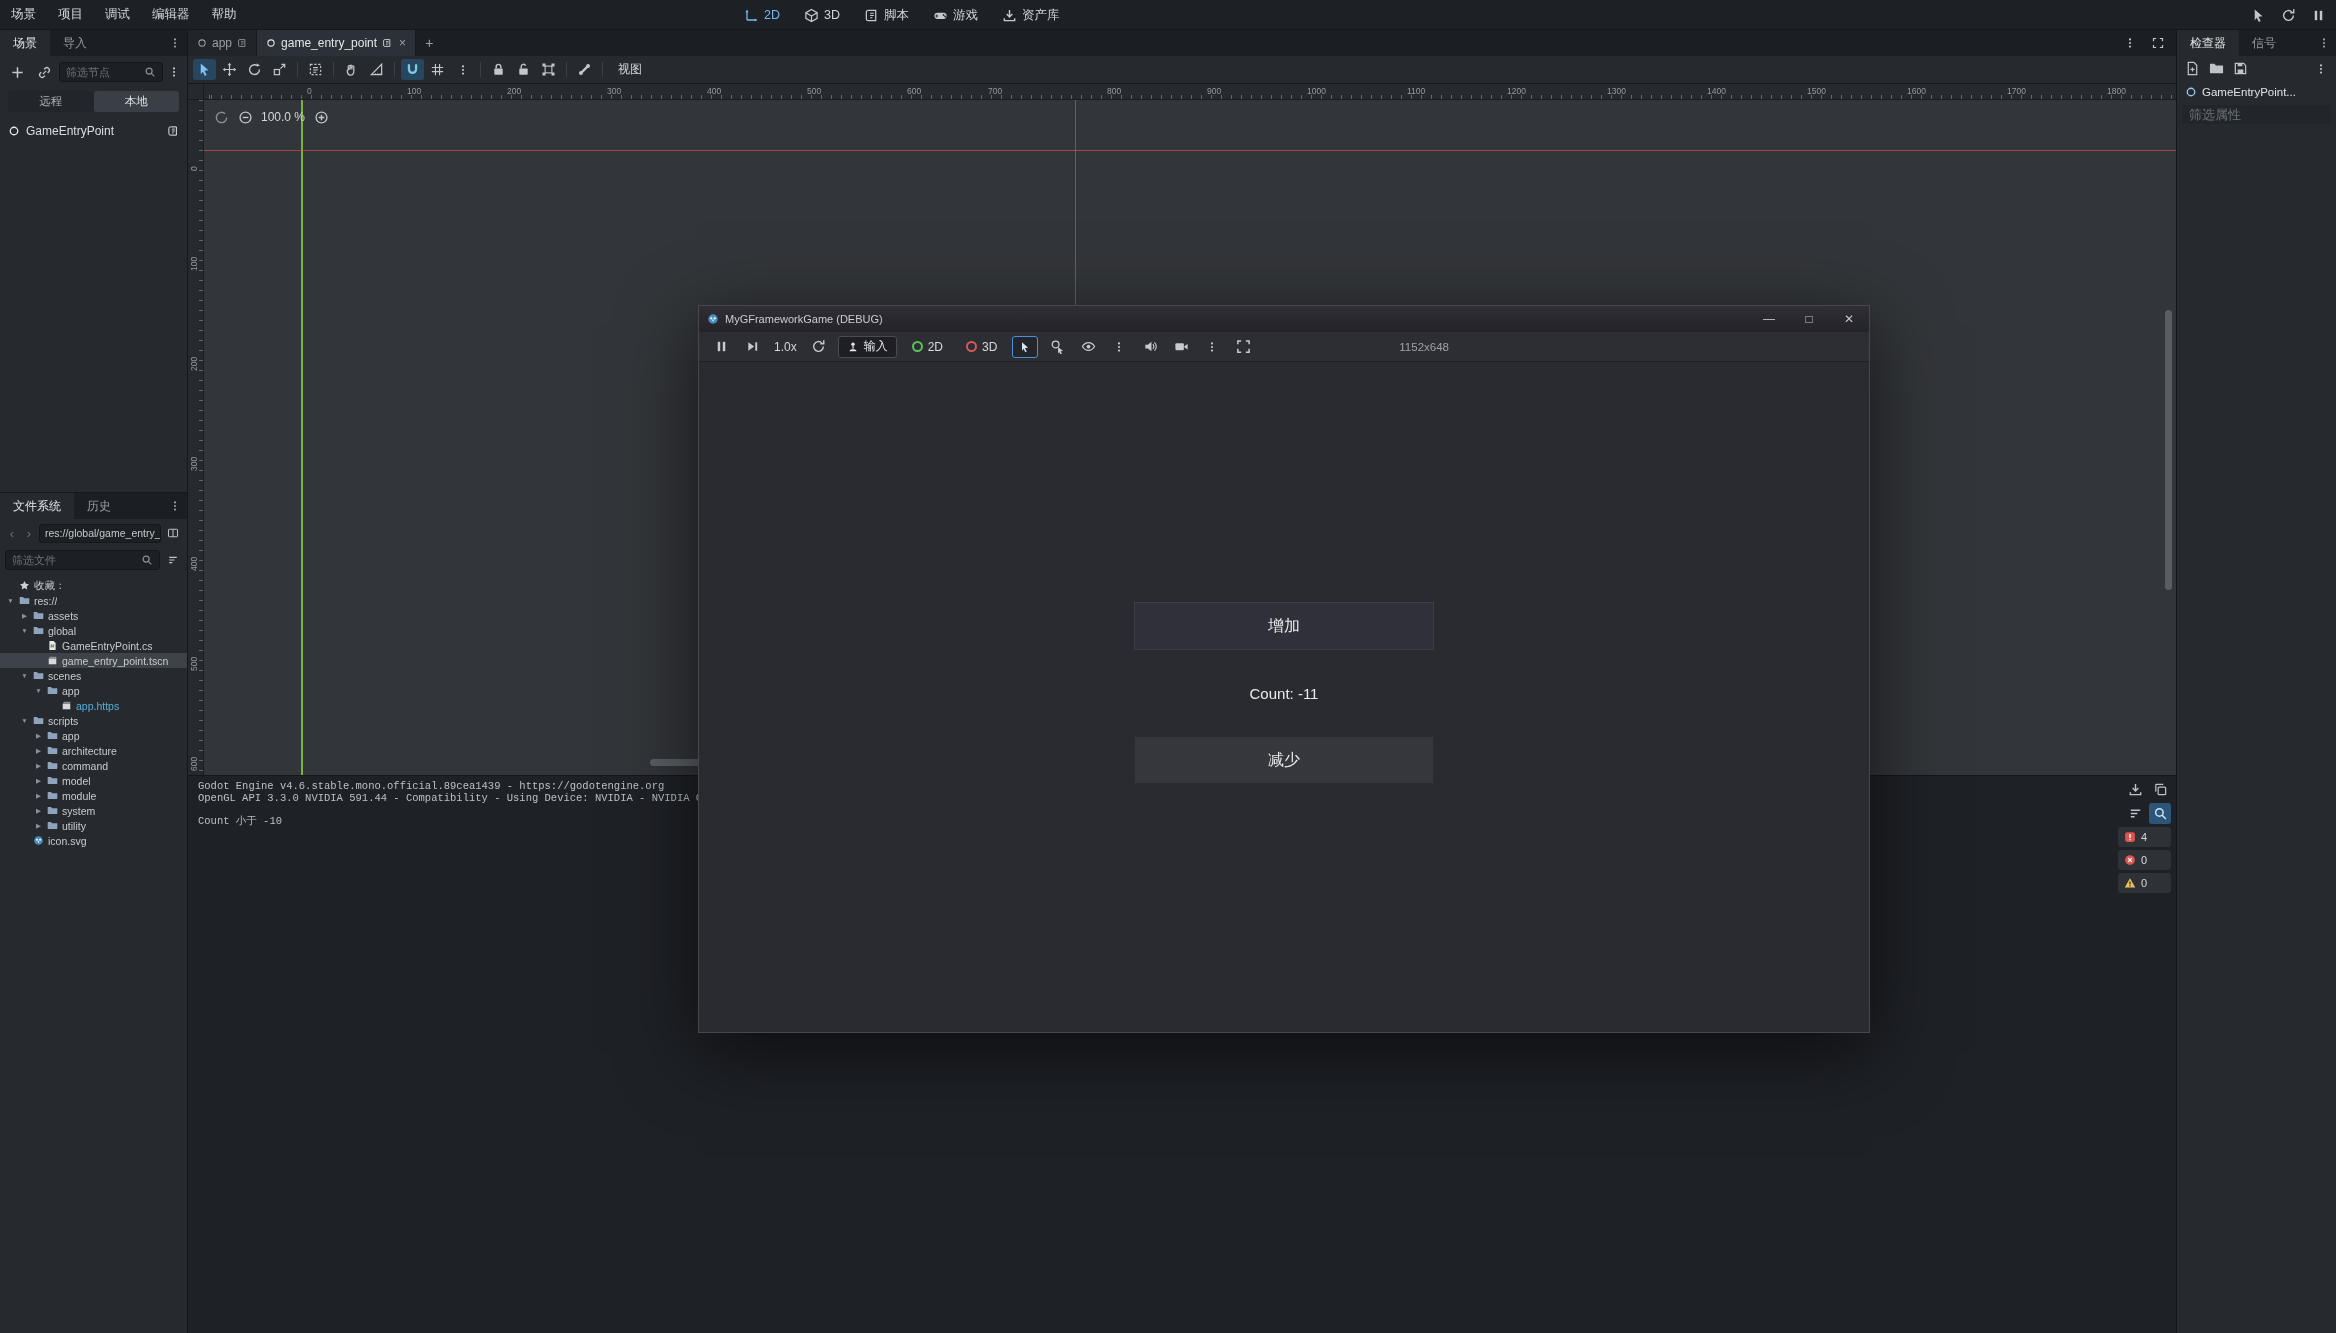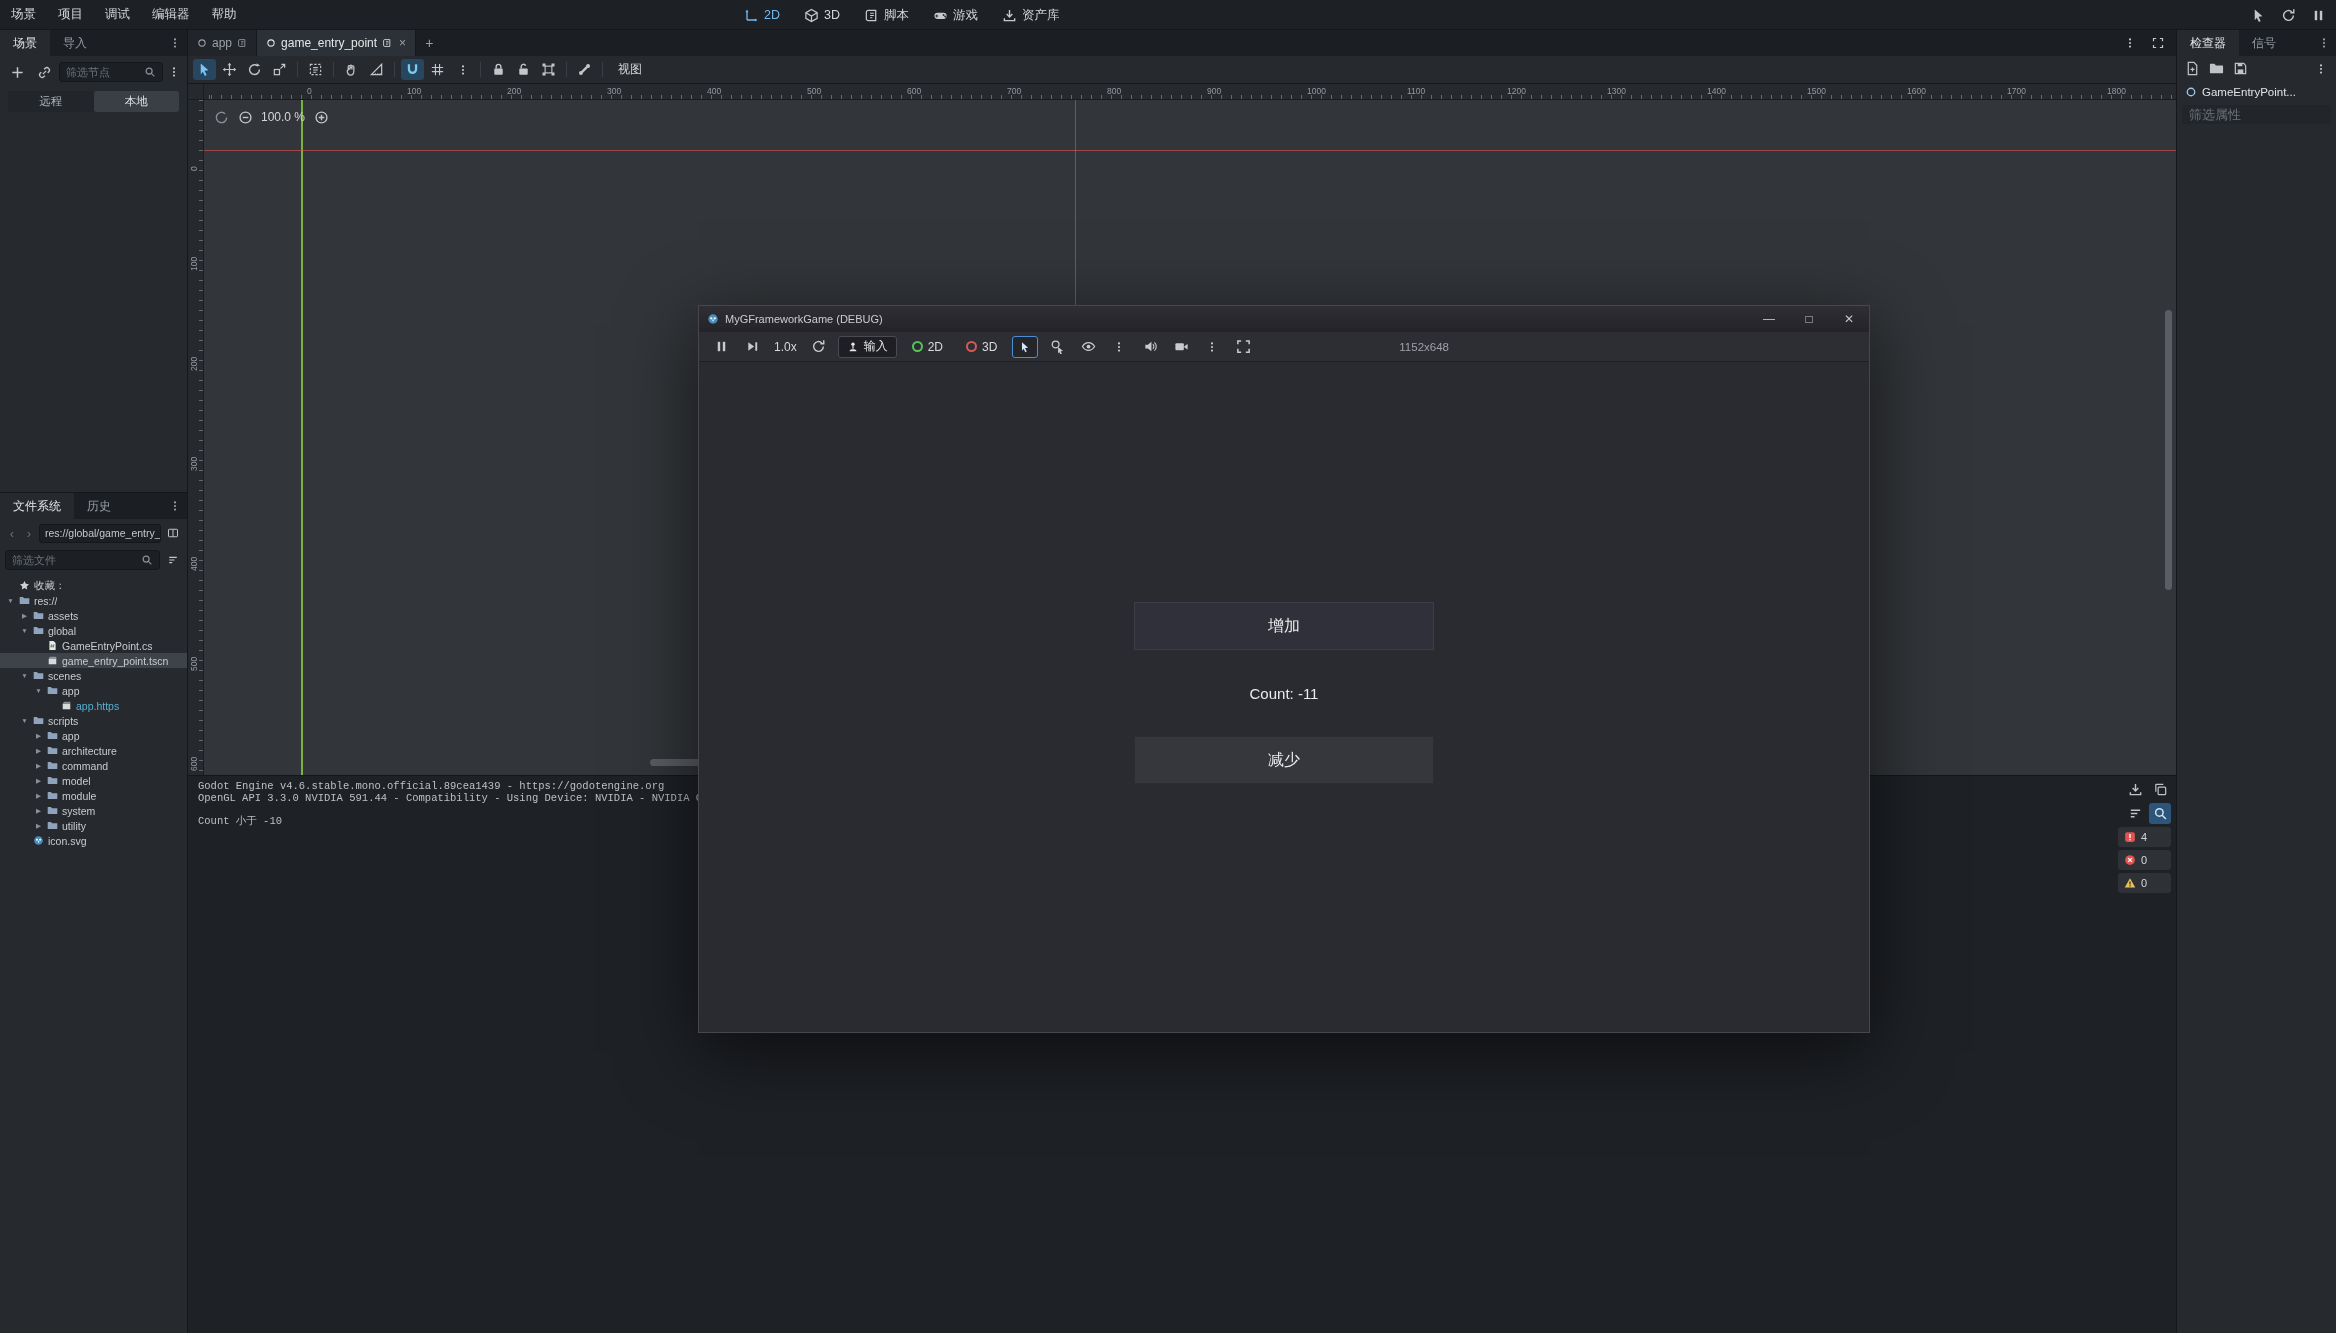--- a/index.html
+++ b/index.html
@@ -456,20 +456,31 @@
         <div class="ibtn" style="width:16px">
             <svg class="ic-s" viewBox="0 0 16 16">
               <use href="#sym-dots"></use>
             </svg>
           </div>
       </div>
       <div class="seg-row">
         <div class="seg-btn">远程</div>
         <div class="seg-btn active">本地</div>
       </div>
+      <div class="scene-tree">
+        <div class="st-row">
+          <svg class="ic-s" viewBox="0 0 16 16">
+              <use href="#sym-node"></use>
+            </svg>
+          <span>GameEntryPoint</span>
+          <svg class="ic-s st-script" viewBox="0 0 16 16">
+              <use href="#sym-scroll"></use>
+            </svg>
+        </div>
+      </div>
     </div>
 
     <div class="fs-dock">
       <div class="dtabs">
         <div class="dtab active">文件系统</div>
         <div class="dtab">历史</div>
         <div class="dtab-dots">
             <svg class="ic-s" viewBox="0 0 16 16">
               <use href="#sym-dots"></use>
             </svg>
@@ -749,21 +760,21 @@
     <div class="vp">
       <div class="ruler-corner"></div>
       <div class="ruler-top" id="ruler-top">
           <span class="rt-label" style="left: 103px;">0</span>
           <span class="rt-label" style="left: 203px;">100</span>
           <span class="rt-label" style="left: 303px;">200</span>
           <span class="rt-label" style="left: 403px;">300</span>
           <span class="rt-label" style="left: 503px;">400</span>
           <span class="rt-label" style="left: 603px;">500</span>
           <span class="rt-label" style="left: 703px;">600</span>
-          <span class="rt-label" style="left: 803px;">700</span>
+          <span class="rt-label" style="left: 784px;">700</span>
           <span class="rt-label" style="left: 903px;">800</span>
           <span class="rt-label" style="left: 1003px;">900</span>
           <span class="rt-label" style="left: 1103px;">1000</span>
           <span class="rt-label" style="left: 1203px;">1100</span>
           <span class="rt-label" style="left: 1303px;">1200</span>
           <span class="rt-label" style="left: 1403px;">1300</span>
           <span class="rt-label" style="left: 1503px;">1400</span>
           <span class="rt-label" style="left: 1603px;">1500</span>
           <span class="rt-label" style="left: 1703px;">1600</span>
           <span class="rt-label" style="left: 1803px;">1700</span>

